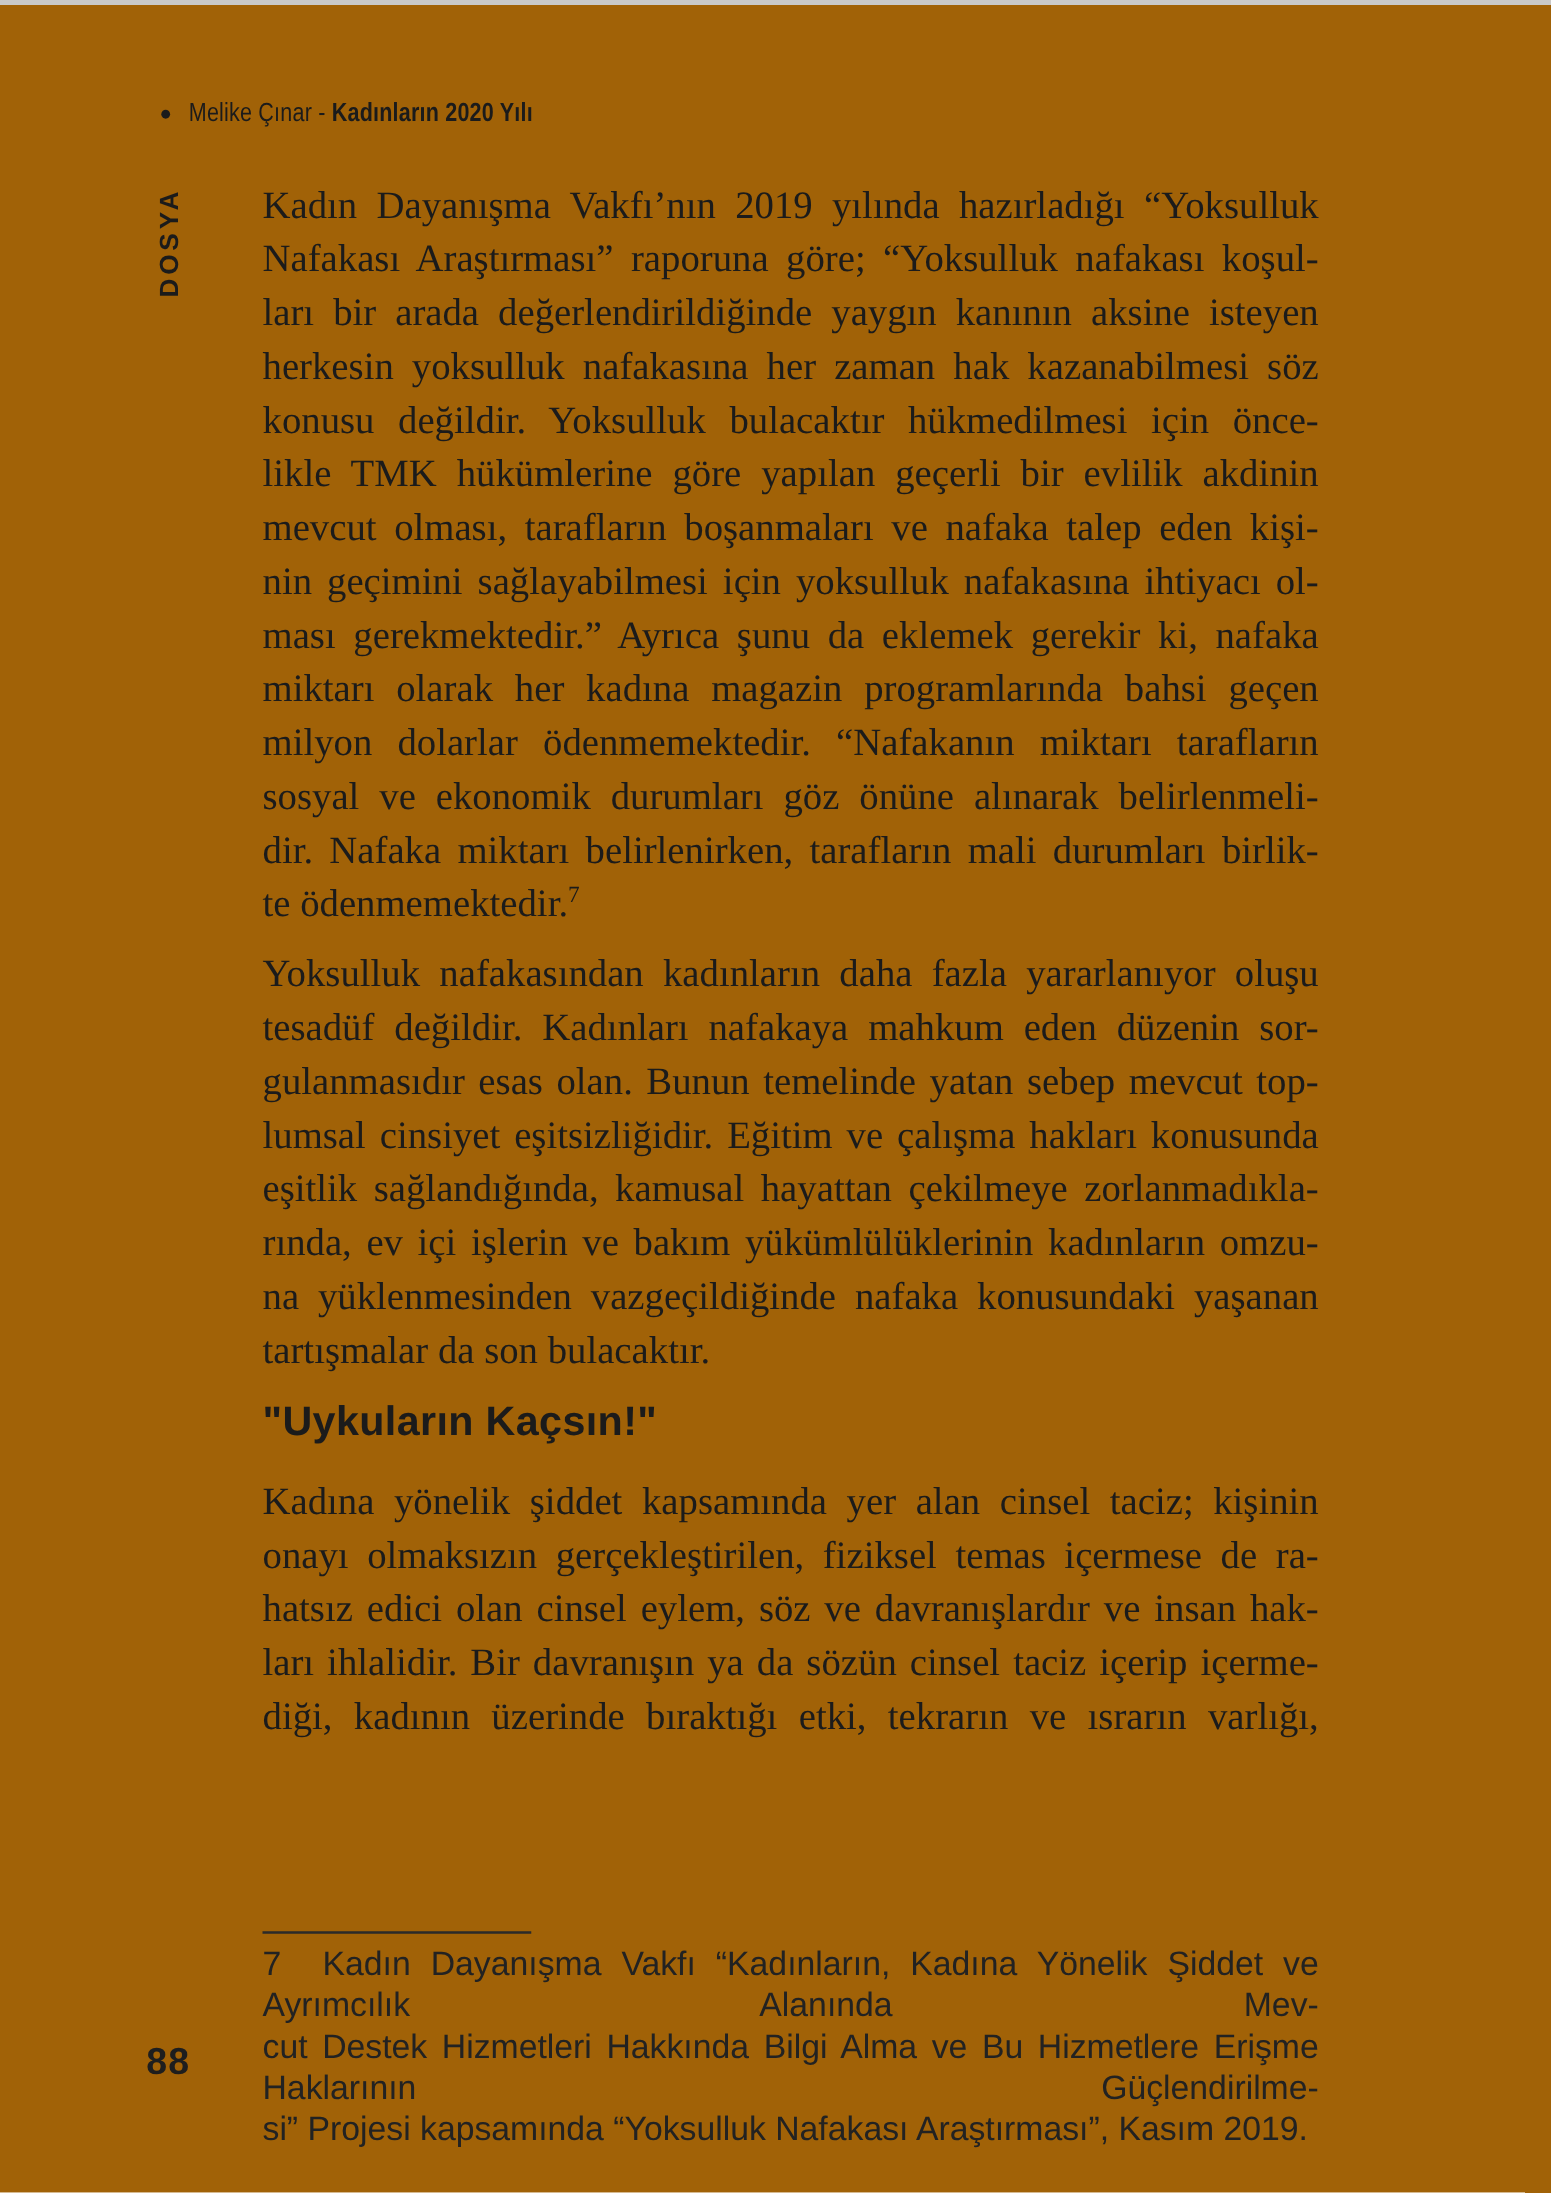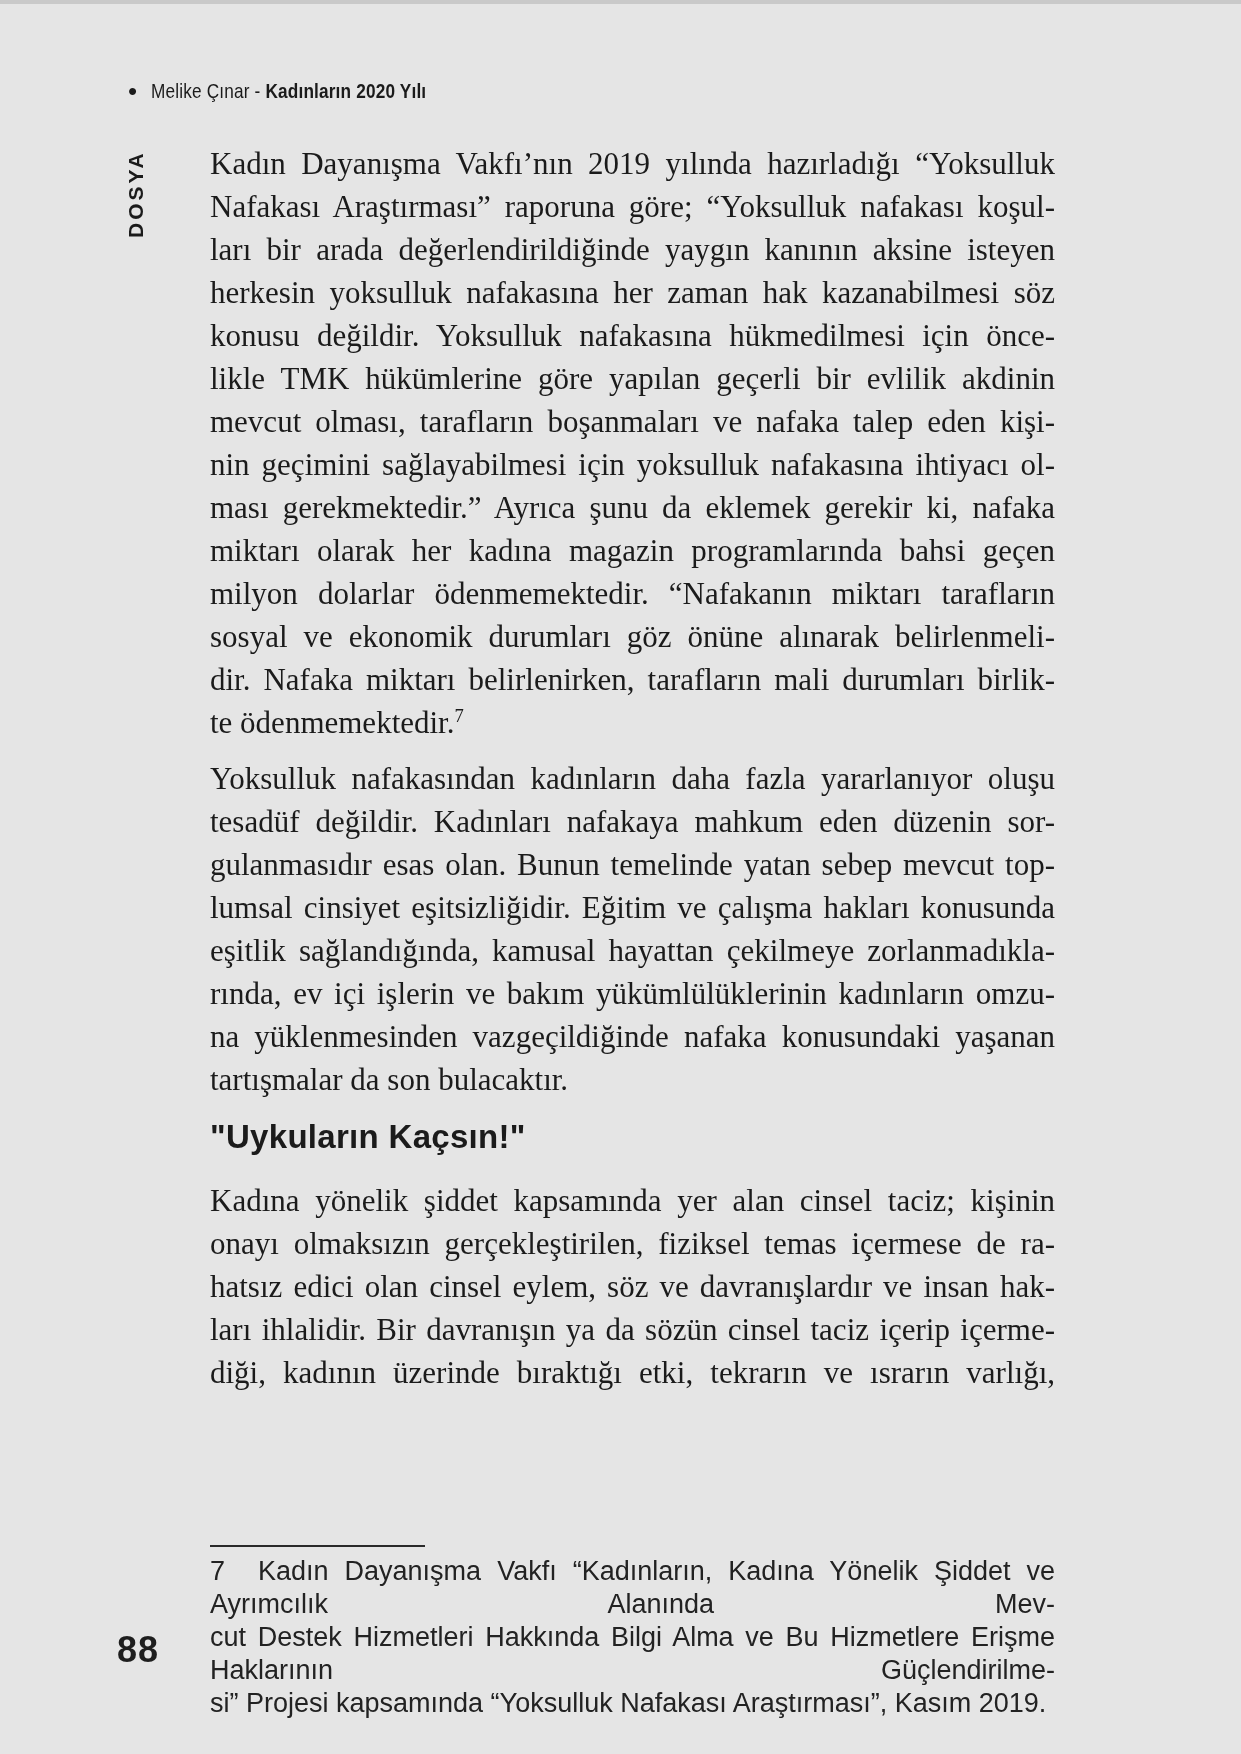--- a/index.html
+++ b/index.html
@@ -1,19 +1,19 @@
 <!DOCTYPE html>
 <html lang="tr"><head>
 <meta charset="utf-8">
 <style>
   html,body{margin:0;padding:0;background:#fff;}
   .page{
     position:relative;
     width:1241px;height:1754px;
-    background:#e5e5e5;
+    background:#a16207;
     color:#1b1b1b;
     font-family:"Liberation Serif", serif;
     overflow:hidden;
   }
   .scan-edge{
     position:absolute;top:0;left:0;width:100%;height:4px;
     background:#c9c9c9;
   }
   
   .running-header{
@@ -96,21 +96,21 @@
     text-align-last:justify;
   }
   .fn-line.last{
     text-align:center;
     text-align-last:left;
   }
   .page-number{
     position:absolute;left:117px;top:1630px;
     font-family:"Liberation Sans", sans-serif;
     font-weight:700;
-    font-size:36px;line-height:40px;
+    font-size:30px;line-height:40px;
     letter-spacing:1px;
     color:#1e1e1e;
   }
 </style>
 </head>
 <body>
 
 <div class="page">
   <div class="scan-edge"></div>
 
@@ -121,21 +121,21 @@
   <div class="dosya">DOSYA</div>
 
   <div class="content">
 
 
     <div class="para">
       <div class="ln">Kadın Dayanışma Vakfı’nın 2019 yılında hazırladığı “Yoksulluk</div>
       <div class="ln">Nafakası Araştırması” raporuna göre; “Yoksulluk nafakası koşul-</div>
       <div class="ln">ları bir arada değerlendirildiğinde yaygın kanının aksine isteyen</div>
       <div class="ln">herkesin yoksulluk nafakasına her zaman hak kazanabilmesi söz</div>
-      <div class="ln">konusu değildir. Yoksulluk nafakasına hükmedilmesi için önce-</div>
+      <div class="ln">konusu değildir. Yoksulluk bulacaktır hükmedilmesi için önce-</div>
       <div class="ln">likle TMK hükümlerine göre yapılan geçerli bir evlilik akdinin</div>
       <div class="ln">mevcut olması, tarafların boşanmaları ve nafaka talep eden kişi-</div>
       <div class="ln">nin geçimini sağlayabilmesi için yoksulluk nafakasına ihtiyacı ol-</div>
       <div class="ln">ması gerekmektedir.” Ayrıca şunu da eklemek gerekir ki, nafaka</div>
       <div class="ln">miktarı olarak her kadına magazin programlarında bahsi geçen</div>
       <div class="ln">milyon dolarlar ödenmemektedir. “Nafakanın miktarı tarafların</div>
       <div class="ln">sosyal ve ekonomik durumları göz önüne alınarak belirlenmeli-</div>
       <div class="ln">dir. Nafaka miktarı belirlenirken, tarafların mali durumları birlik-</div>
       <div class="ln last"><span>te ödenmemektedir.</span><sup class="fn-ref">7</sup></div>
     </div>

